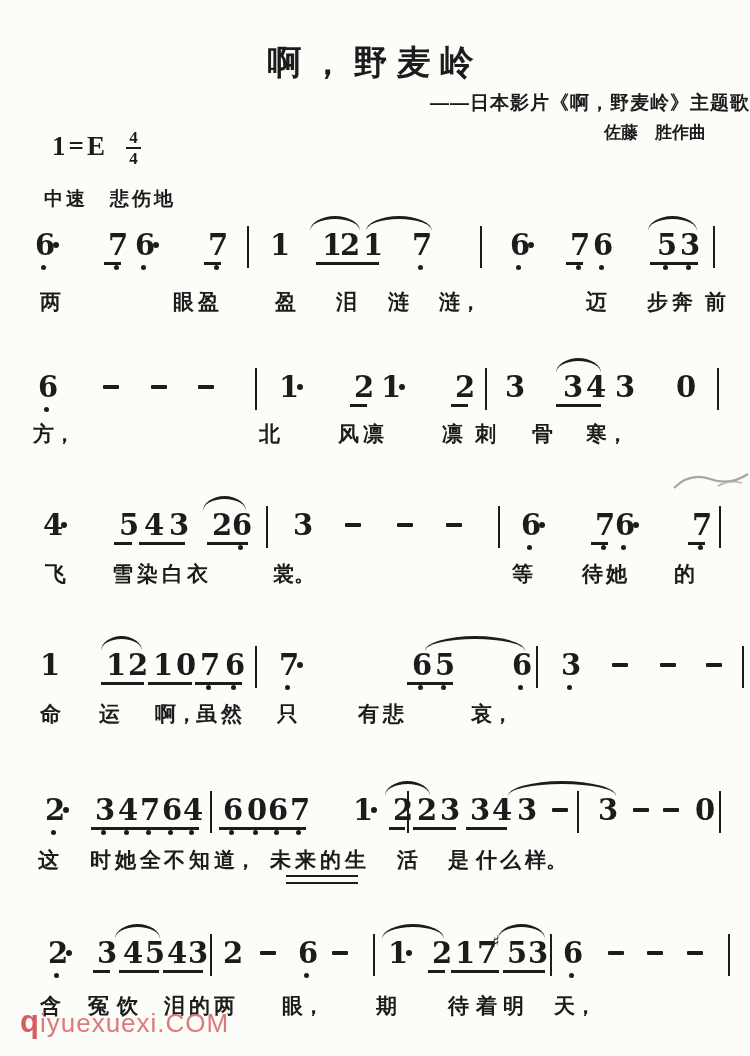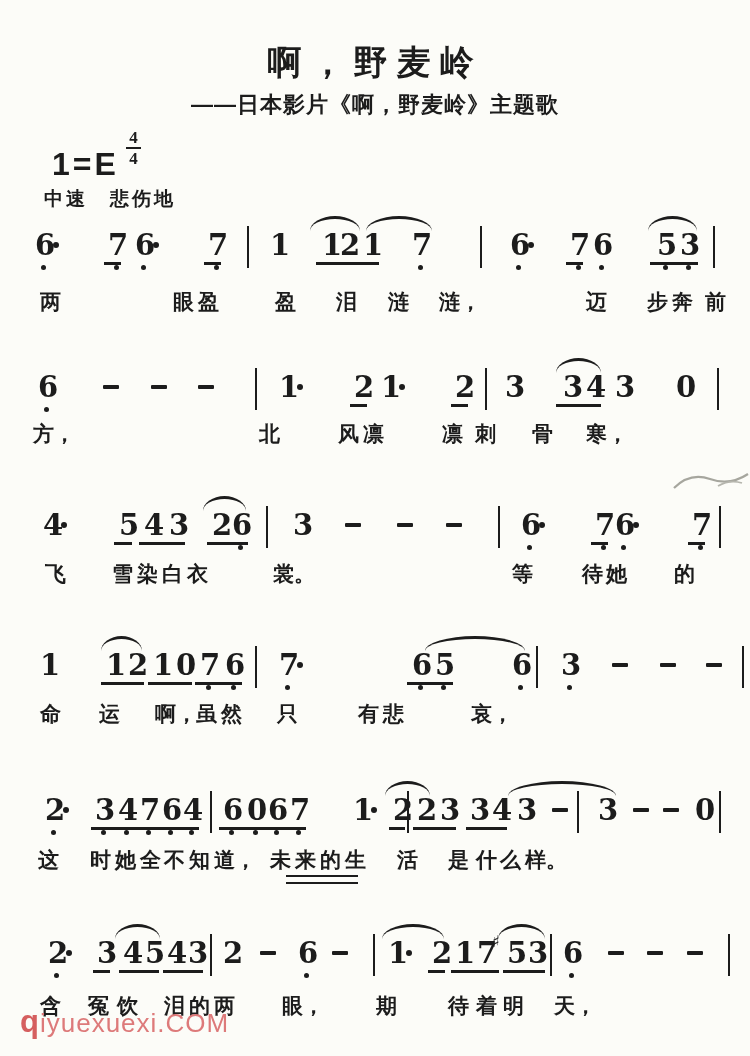--- a/index.html
+++ b/index.html
@@ -6,30 +6,30 @@
   body{
     width:750px;height:1056px;position:relative;overflow:hidden;
     background:#fcfcf8;color:#1c1c1c;
     font-family:"Liberation Sans",sans-serif;
   }
   .title{
     position:absolute;top:40px;left:0;width:750px;text-align:center;
     font-size:34px;font-weight:bold;letter-spacing:9px;white-space:nowrap;
   }
   .subtitle{
-    position:absolute;top:90px;left:0;width:750px;text-align:center;
-    font-size:22px;font-weight:bold;letter-spacing:1px;white-space:nowrap;
+    position:absolute;top:90px;left:0;width:750px;text-align:right;
+    font-size:19px;font-weight:bold;letter-spacing:1px;white-space:nowrap;
   }
   .credits{
     position:absolute;right:44px;top:116px;font-size:17px;font-weight:bold;
     line-height:34px;text-align:left;white-space:pre;
   }
   .keysig{
-    position:absolute;left:52px;top:146px;font-size:32px;font-weight:bold;
-    font-family:Liberation Sans, sans-serif;letter-spacing:3px;
+    position:absolute;left:52px;top:131px;font-size:27px;font-weight:bold;
+    font-family:Liberation Serif, serif;letter-spacing:3px;
   }
   .frac{
     position:absolute;left:126px;top:129px;display:flex;flex-direction:column;
     align-items:center;font-size:17px;font-weight:bold;line-height:17px;
     font-family:"Liberation Serif",serif;
   }
   .frac .bar{width:15px;height:2px;background:#1c1c1c;margin:1px 0;}
   .tempo{
     position:absolute;left:44px;top:186px;font-size:19px;font-weight:bold;
     letter-spacing:3px;white-space:pre;
@@ -57,21 +57,21 @@
     color:#dd7a7a;white-space:nowrap;
   }
   .wm-q{font-weight:bold;font-size:31px;color:#d55f5f;}
 </style>
 </head>
 <body>
 
 <div class="title">啊，野麦岭</div>
 <div class="subtitle">——日本影片《啊，野麦岭》主题歌</div>
 
-<div class="credits"></div>
+<div class="credits"><div>佐藤　胜作曲</div></div>
 
 <div class="keysig">1=E</div>
 <div class="frac">
   <span>4</span>
   <span class="bar"></span>
   <span>4</span>
 </div>
 <div class="tempo">中速　悲伤地</div>
 
 <div id="score">

